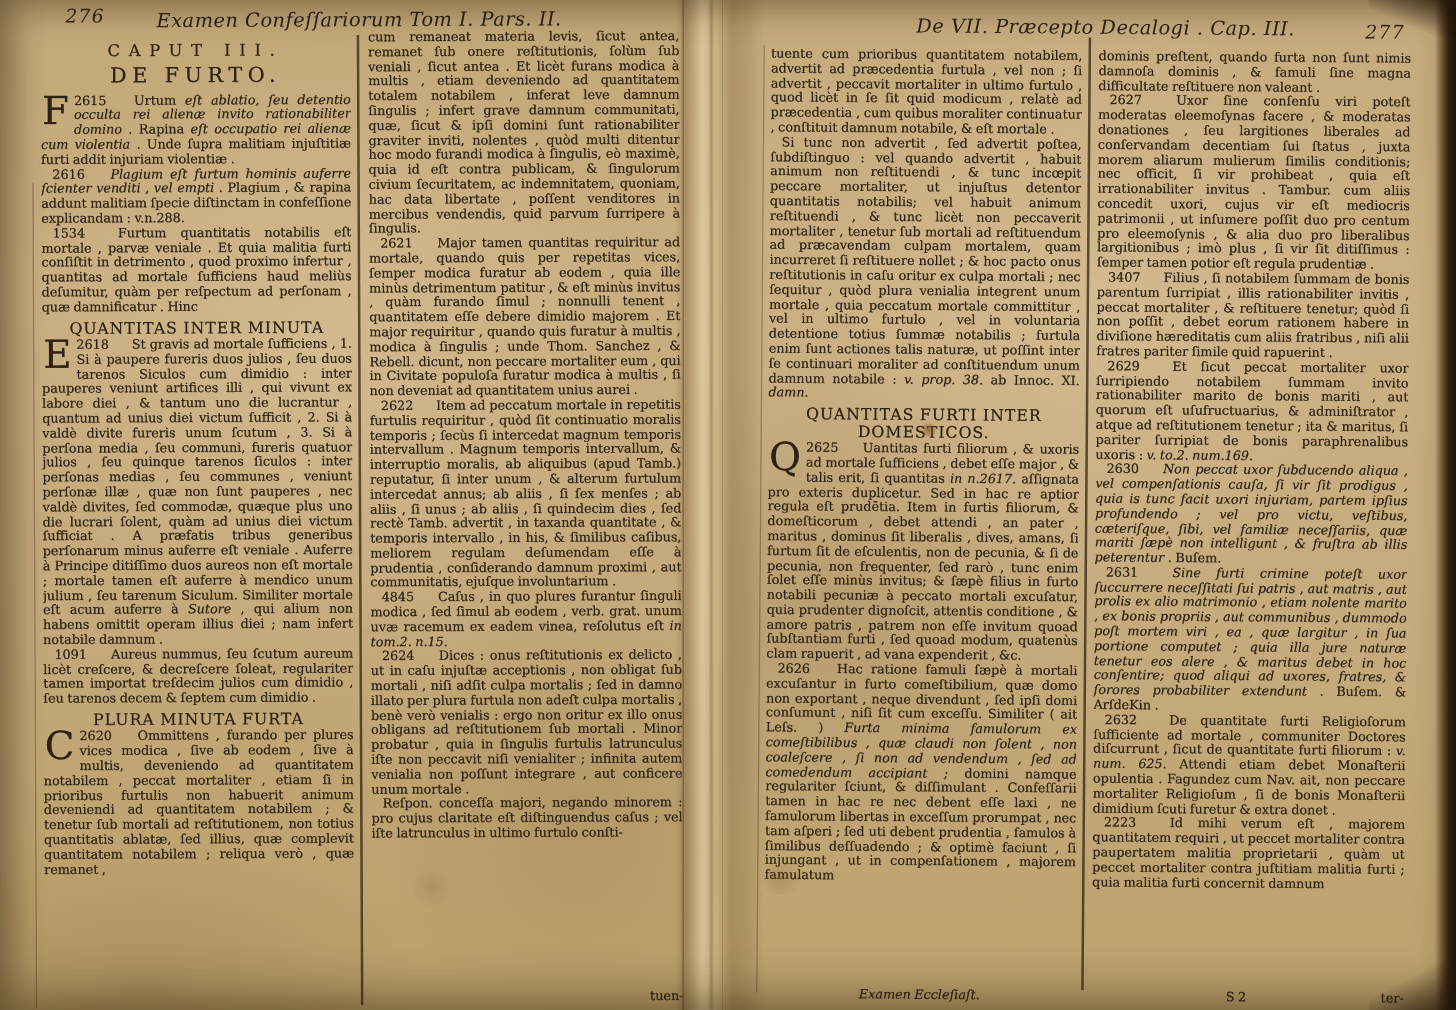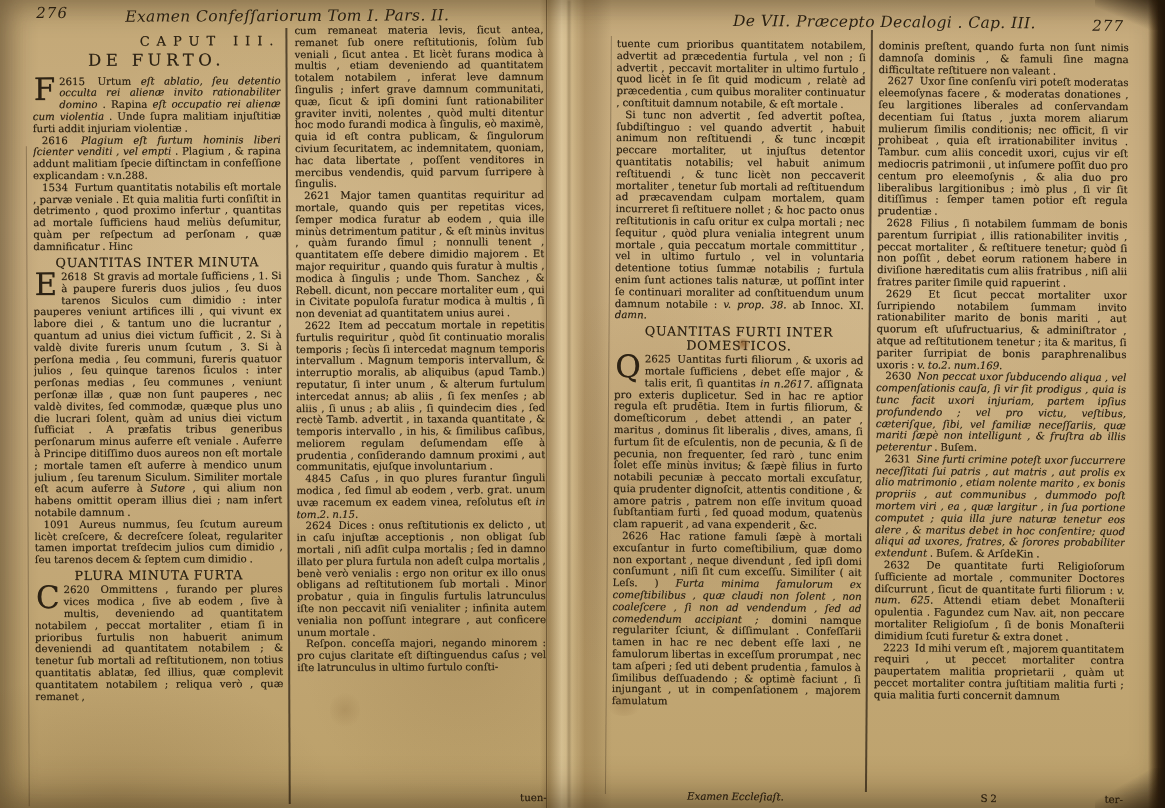--- a/index.html
+++ b/index.html
@@ -16,40 +16,40 @@
   }
   .page.left{left:0;width:578px;}
   .page.right{left:578px;width:587px;
     background:
       radial-gradient(ellipse 55% 45% at 50% 30%, rgba(252,240,208,0.16), rgba(0,0,0,0) 70%),
       radial-gradient(ellipse 45% 35% at 15% 60%, rgba(116,88,48,0.16), rgba(0,0,0,0) 70%),
       linear-gradient(180deg,#c6ab7c 0%,#cbb083 30%,#c5aa7b 65%,#bda26c 100%);}
   .content{position:absolute;inset:0;color:#2c2214;}
   .page.left  .content{transform:rotate(-0.25deg);}
   .page.right .content{transform:rotate(0.45deg);}
-  .folio{position:absolute;font-style:italic;font-size:15px;letter-spacing:1px;}
+  .folio{position:absolute;font-style:italic;font-size:15px;letter-spacing:1px;margin-left:16px;}
   .page.left  .folio{left:38px;top:3px;}
   .page.right .folio{right:44px;top:15px;}
   .runtitle{position:absolute;top:7px;left:0;right:0;text-align:center;
             font-style:italic;font-size:15.5px;letter-spacing:0.4px;}
   .page.right .runtitle{top:13px;transform:translateX(10px);}
   .col{position:absolute;display:flex;flex-direction:column;overflow:hidden;
        text-align:justify;font-size:10.2px;line-height:11.8px;word-spacing:-0.4px;
        text-shadow:0.25px 0.25px 0.35px rgba(46,32,12,0.55);}
   .page.left  .col1{left:34px; top:33px;width:248px;height:772px;}
   .page.left  .col2{left:296px;top:25px;width:249px;height:780px;}
   .page.right .col1{left:36px; top:40px;width:249px;height:764px;}
   .page.right .col2{left:298px;top:40px;width:250px;height:764px;}
   .para{margin:0;text-indent:9px;}
   .para.cont{text-indent:0;}
   .para.dc{text-indent:0;}
   .it{font-style:italic;}
-  .paranum{padding-right:3px;}
+  .paranum{padding-right:15px;}
   .dropcap{float:left;font-size:31px;line-height:24px;padding:1px 4px 0 1px;}
-  .chapterhead{text-align:right;font-size:13px;letter-spacing:7px;margin:2px 0 7px;text-indent:0;}
+  .chapterhead{text-align:center;font-size:13px;letter-spacing:7px;margin:2px 0 7px;text-indent:0;}
   .chaptertitle{text-align:center;font-size:16.5px;letter-spacing:4.5px;margin:0 0 9px;text-indent:0;}
   .sectionhead{text-align:center;font-size:12.6px;letter-spacing:0.8px;line-height:13.5px;margin:3px 0 2px;text-indent:0;}
   .footline{margin-top:auto;display:flex;align-items:baseline;padding-top:3px;}
   .fl-center{flex:1;text-align:center;}
   .fl-right{text-align:right;}
   .sig-it{font-style:italic;}
   .rule{position:absolute;background:rgba(42,31,17,0.72);width:1.5px;}
   .rule.faint{opacity:0.45;width:1px;}
   .gutter{position:absolute;left:540px;top:0;width:72px;height:808px;pointer-events:none;
     background:linear-gradient(90deg,
@@ -83,21 +83,21 @@
   <div class="page left page-paper">
     <div class="content">
       <div class="folio">276</div>
       <div class="runtitle">Examen Confeſſariorum Tom I. Pars. II.</div>
       <div class="rule faint" style="left:27px;top:145px;height:660px;"></div>
       <div class="rule" style="left:287px;top:28px;height:776px;"></div>
       <div class="col col1">
           <div class="chapterhead">CAPUT III.</div>
           <div class="chaptertitle">DE FURTO.</div>
           <p class="para dc"><span class="paranum">2615 </span><span class="dropcap">F</span><span class="rm">Urtum </span><span class="it">eſt ablatio, ſeu detentio occulta rei alienæ invito rationabiliter domino</span><span class="rm"> . Rapina </span><span class="it">eſt occupatio rei alienæ cum violentia</span><span class="rm"> . Unde ſupra malitiam injuſtitiæ furti addit injuriam violentiæ .</span></p>
-          <p class="para"><span class="paranum">2616 </span><span class="it">Plagium eſt furtum hominis liberi ſcienter venditi , vel empti</span><span class="rm"> . Plagium , &amp; rapina addunt malitiam ſpecie diſtinctam in confeſſione explicandam : v.n.288.</span></p>
+          <p class="para"><span class="paranum">2616 </span><span class="it">Plagium eſt furtum hominis auferre ſcienter venditi , vel empti</span><span class="rm"> . Plagium , &amp; rapina addunt malitiam ſpecie diſtinctam in confeſſione explicandam : v.n.288.</span></p>
           <p class="para"><span class="paranum">1534 </span><span class="rm">Furtum quantitatis notabilis eſt mortale , parvæ veniale . Et quia malitia furti conſiſtit in detrimento , quod proximo infertur , quantitas ad mortale ſufficiens haud meliùs deſumitur, quàm per reſpectum ad perſonam , quæ damnificatur . Hinc</span></p>
           <div class="sectionhead">QUANTITAS INTER MINUTA</div>
           <p class="para dc"><span class="paranum">2618 </span><span class="dropcap">E</span><span class="rm">St gravis ad mortale ſufficiens , 1. Si à paupere fureris duos julios , ſeu duos tarenos Siculos cum dimidio : inter pauperes veniunt artifices illi , qui vivunt ex labore diei , &amp; tantum uno die lucrantur , quantum ad unius diei victum ſufficit , 2. Si à valdè divite fureris unum ſcutum , 3. Si à perſona media , ſeu communi, fureris quatuor julios , ſeu quinque tarenos ſiculos : inter perſonas medias , ſeu communes , veniunt perſonæ illæ , quæ non ſunt pauperes , nec valdè divites, ſed commodæ, quæque plus uno die lucrari ſolent, quàm ad unius diei victum ſufficiat . A præfatis tribus generibus perſonarum minus auferre eſt veniale . Auferre à Principe ditiſſimo duos aureos non eſt mortale ; mortale tamen eſt auferre à mendico unum julium , ſeu tarenum Siculum. Similiter mortale eſt acum auferre à </span><span class="it">Sutore</span><span class="rm"> , qui alium non habens omittit operam illius diei ; nam infert notabile damnum .</span></p>
           <p class="para"><span class="paranum">1091 </span><span class="rm">Aureus nummus, ſeu ſcutum aureum licèt creſcere, &amp; decreſcere ſoleat, regulariter tamen importat treſdecim julios cum dimidio , ſeu tarenos decem &amp; ſeptem cum dimidio .</span></p>
           <div class="sectionhead">PLURA MINUTA FURTA</div>
           <p class="para dc"><span class="paranum">2620 </span><span class="dropcap">C</span><span class="rm">Ommittens , furando per plures vices modica , ſive ab eodem , ſive à multis, deveniendo ad quantitatem notabilem , peccat mortaliter , etiam ſi in prioribus furtulis non habuerit animum deveniendi ad quantitatem notabilem ; &amp; tenetur ſub mortali ad reſtitutionem, non totius quantitatis ablatæ, ſed illius, quæ complevit quantitatem notabilem ; reliqua verò , quæ remanet ,</span></p>
         </div>
       <div class="col col2">
           <p class="para cont"><span class="rm">cum remaneat materia levis, ſicut antea, remanet ſub onere reſtitutionis, ſolùm ſub veniali , ſicut antea . Et licèt furans modica à multis , etiam deveniendo ad quantitatem totalem notabilem , inferat leve damnum ſingulis ; infert grave damnum communitati, quæ, ſicut &amp; ipſi domini ſunt rationabiliter graviter inviti, nolentes , quòd multi ditentur hoc modo furandi modica à ſingulis, eò maximè, quia id eſt contra publicam, &amp; ſingulorum civium ſecuritatem, ac indemnitatem, quoniam, hac data libertate , poſſent venditores in mercibus vendendis, quid parvum ſurripere à ſingulis.</span></p>
           <p class="para"><span class="paranum">2621 </span><span class="rm">Major tamen quantitas requiritur ad mortale, quando quis per repetitas vices, ſemper modica furatur ab eodem , quia ille minùs detrimentum patitur , &amp; eſt minùs invitus , quàm furando ſimul ; nonnulli tenent , quantitatem eſſe debere dimidio majorem . Et major requiritur , quando quis furatur à multis , modica à ſingulis ; unde Thom. Sanchez , &amp; Rebell. dicunt, non peccare mortaliter eum , qui in Civitate populoſa furatur modica à multis , ſi non deveniat ad quantitatem unius aurei .</span></p>
@@ -125,21 +125,21 @@
           <div class="sectionhead">QUANTITAS FURTI INTER DOMESTICOS.</div>
           <p class="para dc"><span class="paranum">2625 </span><span class="dropcap">Q</span><span class="rm">Uantitas furti filiorum , &amp; uxoris ad mortale ſufficiens , debet eſſe major , &amp; talis erit, ſi quantitas </span><span class="it">in n.2617.</span><span class="rm"> aſſignata pro exteris duplicetur. Sed in hac re aptior regula eſt prudētia. Item in furtis filiorum, &amp; domeſticorum , debet attendi , an pater , maritus , dominus ſit liberalis , dives, amans, ſi furtum ſit de eſculentis, non de pecunia, &amp; ſi de pecunia, non frequenter, ſed rarò , tunc enim ſolet eſſe minùs invitus; &amp; ſæpè filius in furto notabili pecuniæ à peccato mortali excuſatur, quia prudenter dignoſcit, attentis conditione , &amp; amore patris , patrem non eſſe invitum quoad ſubſtantiam furti , ſed quoad modum, quatenùs clam rapuerit , ad vana expenderit , &amp;c.</span></p>
           <p class="para"><span class="paranum">2626 </span><span class="rm">Hac ratione famuli ſæpè à mortali excuſantur in furto comeſtibilium, quæ domo non exportant , neque divendunt , ſed ipſi domi conſumunt , niſi ſit cum exceſſu. Similiter ( ait Leſs. ) </span><span class="it">Furta minima famulorum ex comeſtibilibus , quæ claudi non ſolent , non coaleſcere , ſi non ad vendendum , ſed ad comedendum accipiant ;</span><span class="rm"> domini namque regulariter ſciunt, &amp; diſſimulant . Confeſſarii tamen in hac re nec debent eſſe laxi , ne famulorum libertas in exceſſum prorumpat , nec tam aſperi ; ſed uti debent prudentia , famulos à ſimilibus deſſuadendo ; &amp; optimè faciunt , ſi injungant , ut in compenſationem , majorem famulatum</span></p>
           <div class="footline">
             <span class="fl-center sig-it">Examen Eccleſiaſt.</span>
           </div>
         </div>
       <div class="col col2">
           <p class="para cont"><span class="rm">dominis preſtent, quando furta non ſunt nimis damnoſa dominis , &amp; famuli ſine magna difficultate reſtituere non valeant .</span></p>
           <p class="para"><span class="paranum">2627 </span><span class="rm">Uxor ſine conſenſu viri poteſt moderatas eleemoſynas facere , &amp; moderatas donationes , ſeu largitiones liberales ad conſervandam decentiam ſui ſtatus , juxta morem aliarum mulierum ſimilis conditionis; nec officit, ſi vir prohibeat , quia eſt irrationabiliter invitus . Tambur. cum aliis concedit uxori, cujus vir eſt mediocris patrimonii , ut inſumere poſſit duo pro centum pro eleemoſynis , &amp; alia duo pro liberalibus largitionibus ; imò plus , ſi vir ſit ditiſſimus : ſemper tamen potior eſt regula prudentiæ .</span></p>
-          <p class="para"><span class="paranum">2628 </span><span class="rm">Filius , ſi notabilem ſummam de bonis parentum ſurripiat , illis rationabiliter invitis , peccat mortaliter , &amp; reſtituere tenetur; quòd ſi non poſſit , debet eorum rationem habere in diviſione hæreditatis cum aliis fratribus , niſi alii fratres pariter ſimile quid rapuerint .</span></p>
+          <p class="para"><span class="paranum">3407 </span><span class="rm">Filius , ſi notabilem ſummam de bonis parentum ſurripiat , illis rationabiliter invitis , peccat mortaliter , &amp; reſtituere tenetur; quòd ſi non poſſit , debet eorum rationem habere in diviſione hæreditatis cum aliis fratribus , niſi alii fratres pariter ſimile quid rapuerint .</span></p>
           <p class="para"><span class="paranum">2629 </span><span class="rm">Et ſicut peccat mortaliter uxor ſurripiendo notabilem ſummam invito rationabiliter marito de bonis mariti , aut quorum eſt uſufructuarius, &amp; adminiſtrator , atque ad reſtitutionem tenetur ; ita &amp; maritus, ſi pariter ſurripiat de bonis paraphrenalibus uxoris : </span><span class="it">v. to.2. num.169.</span></p>
           <p class="para"><span class="paranum">2630 </span><span class="it">Non peccat uxor ſubducendo aliqua , vel compenſationis cauſa, ſi vir ſit prodigus , quia is tunc facit uxori injuriam, partem ipſius profundendo ; vel pro victu, veſtibus, cæteriſque, ſibi, vel familiæ neceſſariis, quæ mariti ſæpè non intelligunt , &amp; fruſtra ab illis peterentur</span><span class="rm"> . Buſem.</span></p>
           <p class="para"><span class="paranum">2631 </span><span class="it">Sine furti crimine poteſt uxor ſuccurrere neceſſitati ſui patris , aut matris , aut prolis ex alio matrimonio , etiam nolente marito , ex bonis propriis , aut communibus , dummodo poſt mortem viri , ea , quæ largitur , in ſua portione computet ; quia illa jure naturæ tenetur eos alere , &amp; maritus debet in hoc conſentire; quod aliqui ad uxores, fratres, &amp; ſorores probabiliter extendunt</span><span class="rm"> . Buſem. &amp; ArſdeKin .</span></p>
           <p class="para"><span class="paranum">2632 </span><span class="rm">De quantitate furti Religioſorum ſufficiente ad mortale , communiter Doctores diſcurrunt , ſicut de quantitate furti filiorum : </span><span class="it">v. num. 625.</span><span class="rm"> Attendi etiam debet Monaſterii opulentia . Fagundez cum Nav. ait, non peccare mortaliter Religioſum , ſi de bonis Monaſterii dimidium ſcuti furetur &amp; extra donet .</span></p>
           <p class="para"><span class="paranum">2223 </span><span class="rm">Id mihi verum eſt , majorem quantitatem requiri , ut peccet mortaliter contra paupertatem malitia proprietarii , quàm ut peccet mortaliter contra juſtitiam malitia furti ; quia malitia furti concernit damnum</span></p>
           <div class="footline">
             <span class="fl-center">S 2</span>
             <span class="fl-right">ter-</span>
           </div>
         </div>

